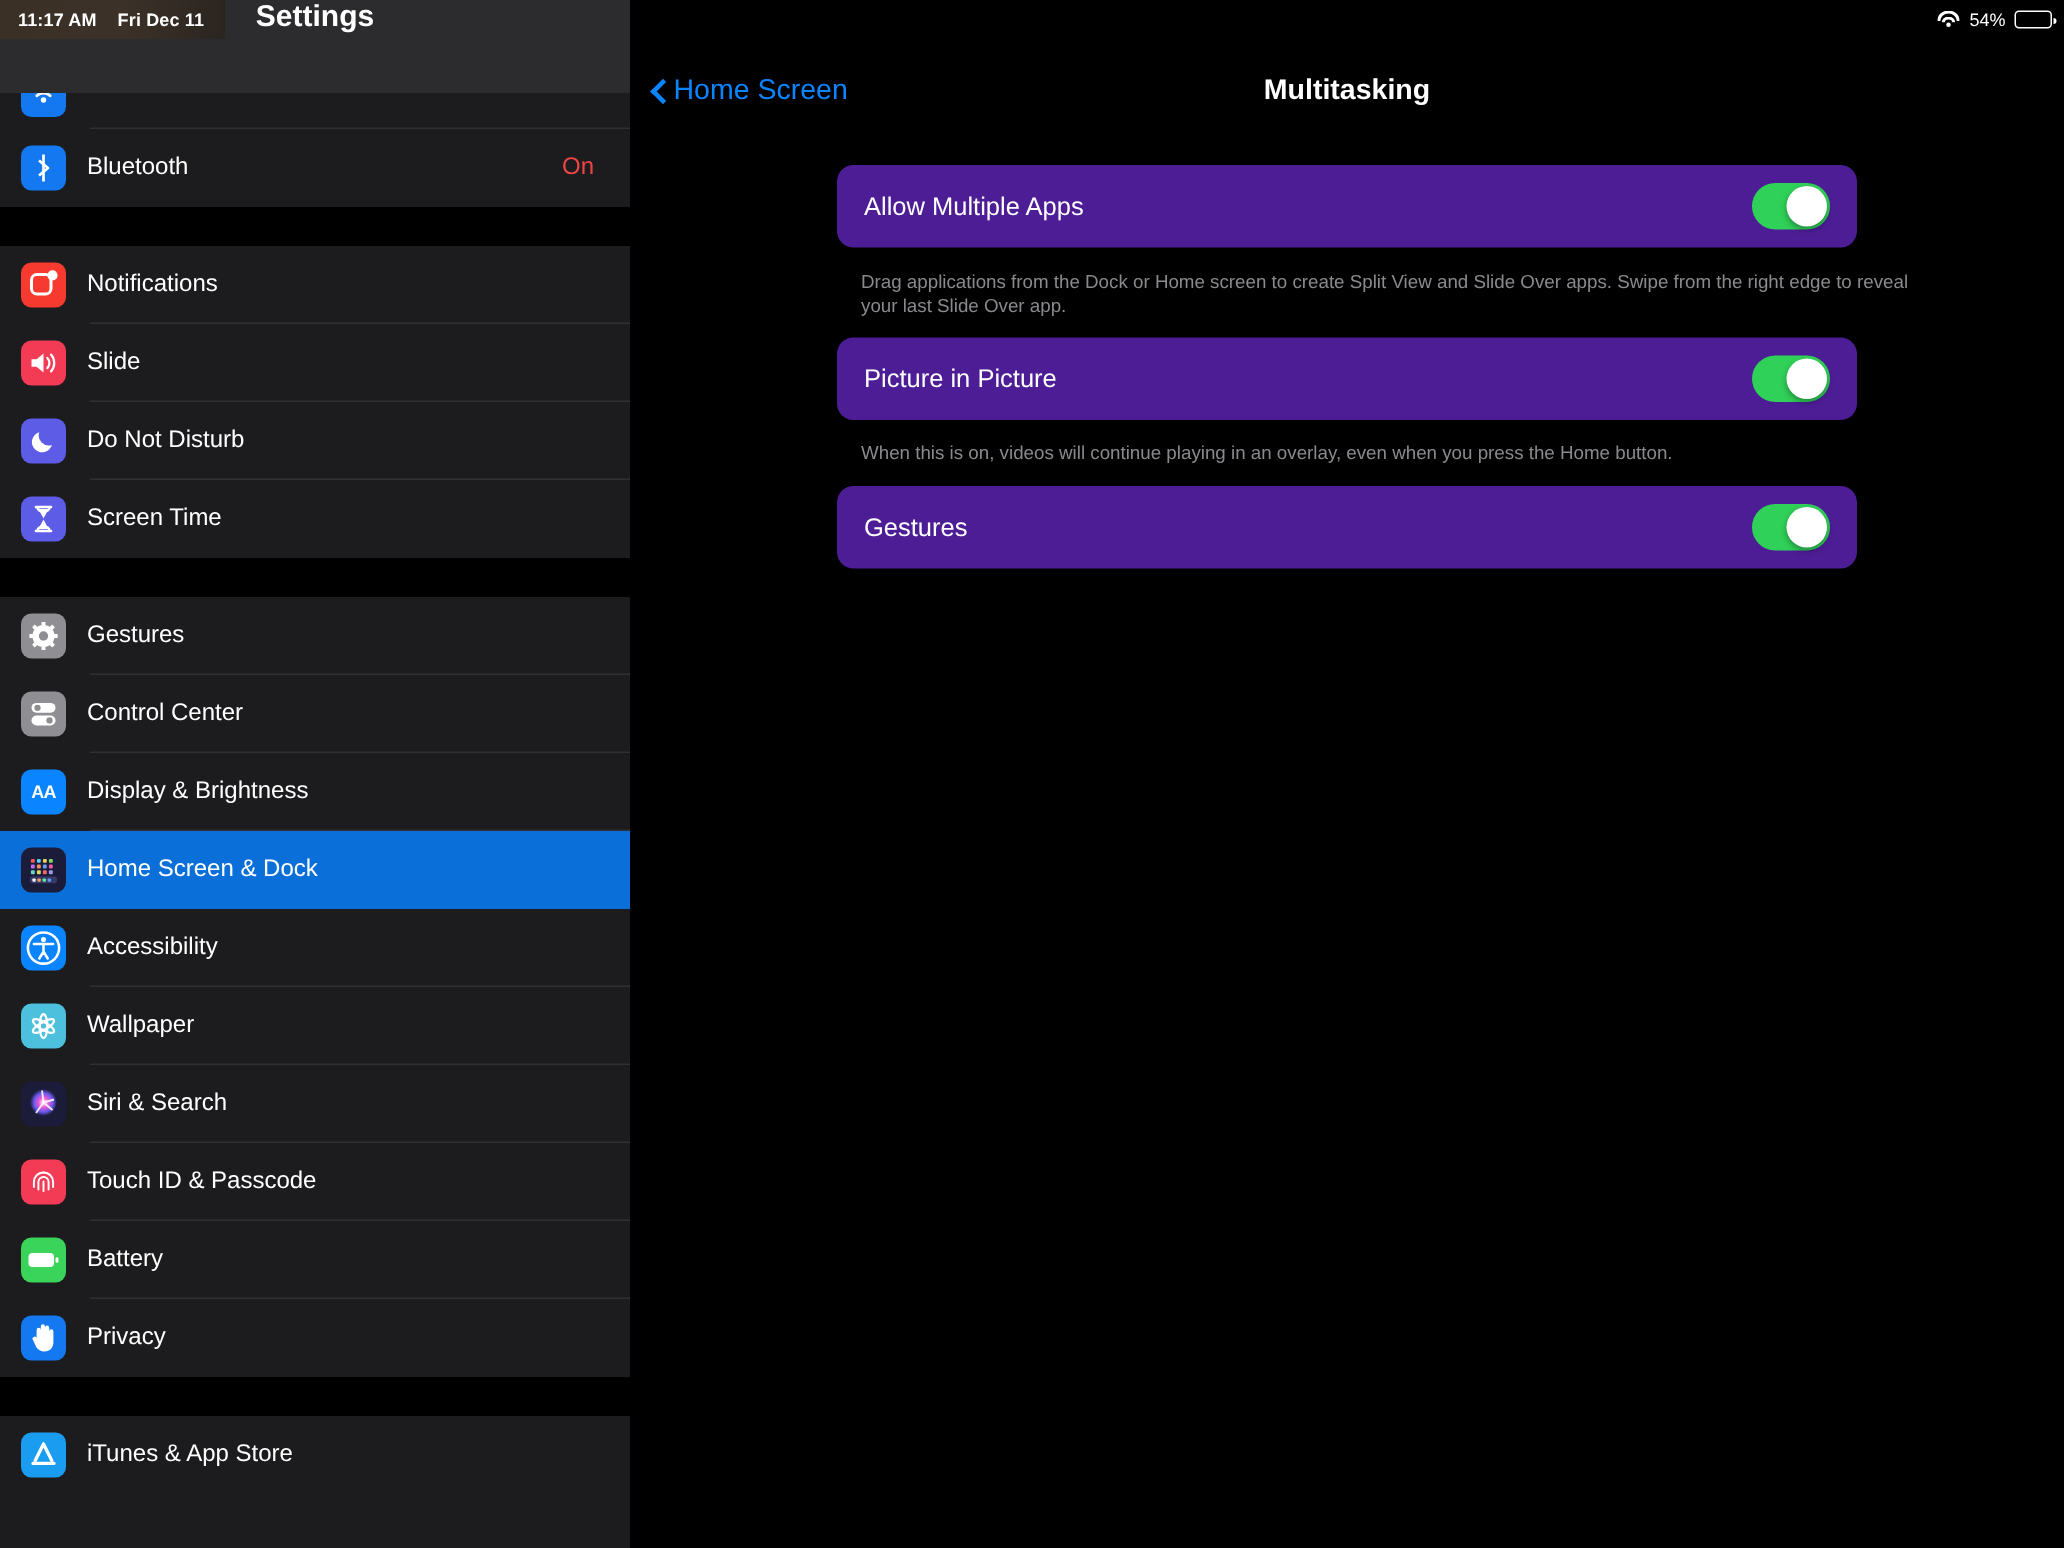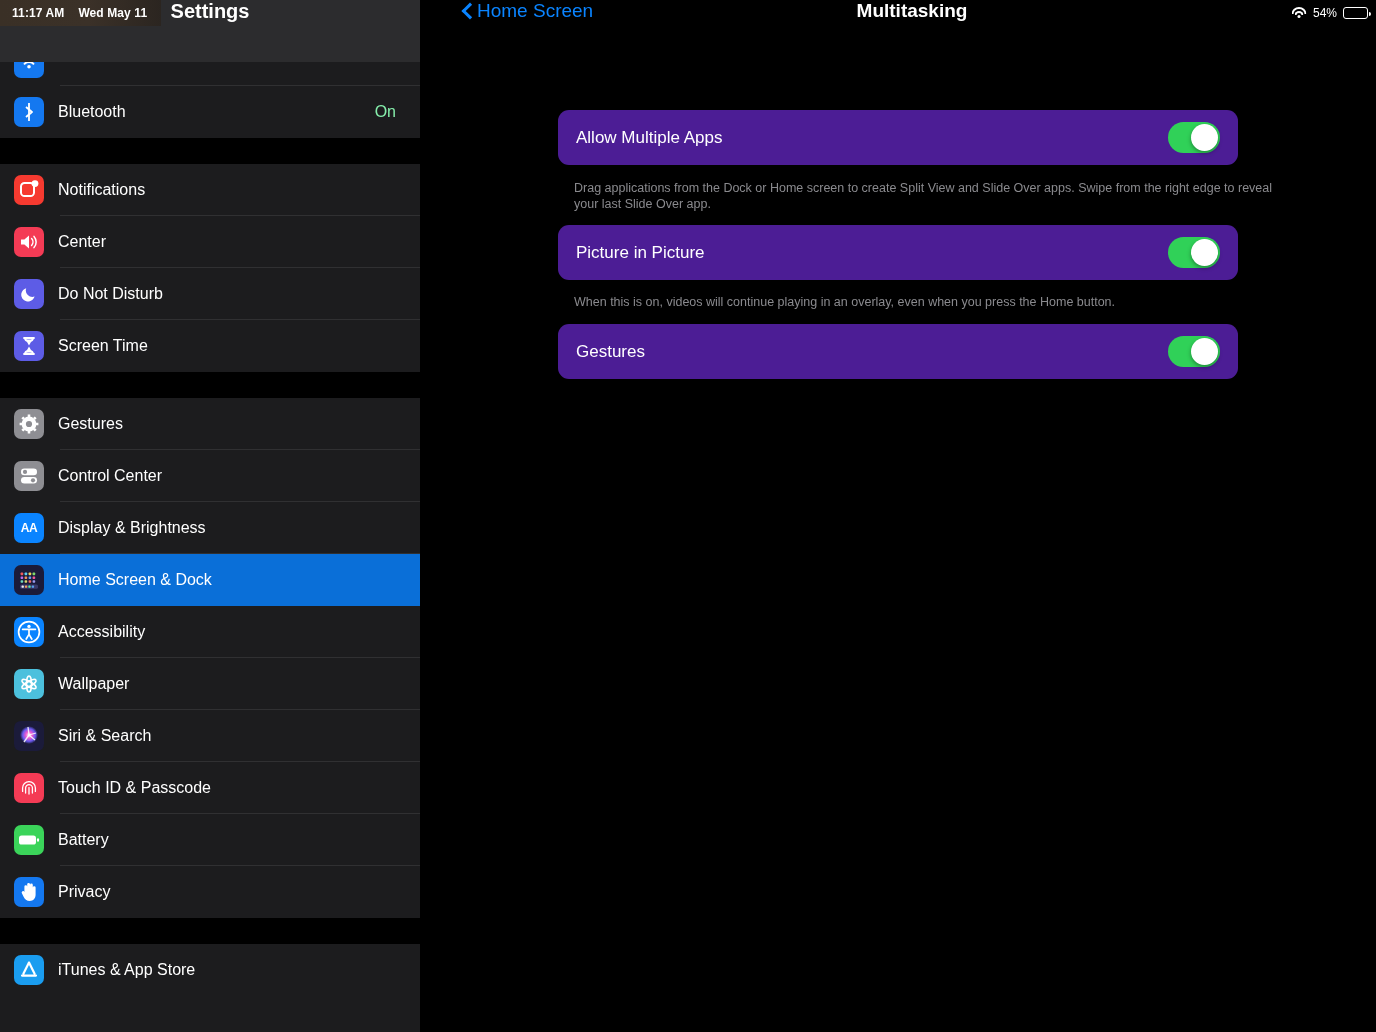--- a/index.html
+++ b/index.html
@@ -93,21 +93,21 @@
   .sb-row .sep {
     position: absolute; left: 60px; right: 0; bottom: 0;
     height: 1px; background: #303032;
   }
   .sb-row.selected .sep, .sb-row.last .sep { background: transparent; }
   .sb-label {
     color: #fff; font-size: 16px;
     margin-left: 14px; flex: 1;
     white-space: nowrap;
   }
-  .sb-value { color: #86efac; font-size: 16px; margin-right: 24px; }
+  .sb-value { color: #ef4444; font-size: 16px; margin-right: 24px; }
 
   .app-icon {
     width: 30px; height: 30px; border-radius: 7px;
     display: flex; align-items: center; justify-content: center;
     flex: 0 0 30px; position: relative; overflow: hidden;
     color: #fff;
   }
   .app-icon svg { display: block; }
 
   
@@ -119,21 +119,21 @@
   .sb-row.clipped .sb-label,
   .sb-row.clipped .sb-value { margin-top: -14px; opacity: .85; }
 
   
   #detail {
     flex: 1; height: 1032px;
     background: #000; position: relative;
   }
   #navbar {
     height: 72px; position: relative;
-    display: flex; align-items: flex-start; margin-left: 28px;
+    display: flex; align-items: flex-end;
   }
   #back-button {
     position: absolute; left: 14px;
     display: flex; align-items: center; gap: 4px;
     color: #0a84ff; font-size: 19px;
     cursor: pointer;
   }
   .chev-left {
     width: 11px; height: 18px; position: relative; flex: 0 0 11px;
   }
@@ -223,21 +223,21 @@
             <span class="sb-label">Notifications</span>
             <span class="sep"></span>
           </div>
           <div class="sb-row">
             <span class="app-icon" style="background: rgb(244, 59, 85);">
               <svg width="22" height="18" viewBox="0 0 22 18">
                 <path d="M3 6.5h3.4L11 2.6v12.8L6.4 11.5H3z" fill="#fff"></path>
                 <path d="M13.6 5.6a5 5 0 010 6.8M16 3.4a8.4 8.4 0 010 11.2" stroke="#fff" stroke-width="1.5" fill="none" stroke-linecap="round"></path>
               </svg>
             </span>
-            <span class="sb-label">Center</span>
+            <span class="sb-label">Slide</span>
             <span class="sep"></span>
           </div>
           <div class="sb-row">
             <span class="app-icon" style="background: rgb(93, 92, 230);">
               <svg width="20" height="20" viewBox="0 0 20 20">
                 <path d="M15.6 12.6A6.6 6.6 0 017.2 4.2 6.8 6.8 0 1015.6 12.6z" fill="#fff"></path>
               </svg>
             </span>
             <span class="sb-label">Do Not Disturb</span>
             <span class="sep"></span>
@@ -444,21 +444,21 @@
         </span>
       </div>
 
     </div>
 
   </div>
 
   <div id="status-bar">
     <div id="status-left">
       <span>11:17 AM</span>
-      <span>Wed May 11</span>
+      <span>Fri Dec 11</span>
     </div>
     <div id="status-right">
       <span class="wifi-icon">
         <span class="a1"></span>
           <span class="a2"></span>
           <span class="dot"></span>
       </span>
       <span>54%</span>
       <span class="battery-icon">
         <span class="battery-fill" style="width:54%"></span>

